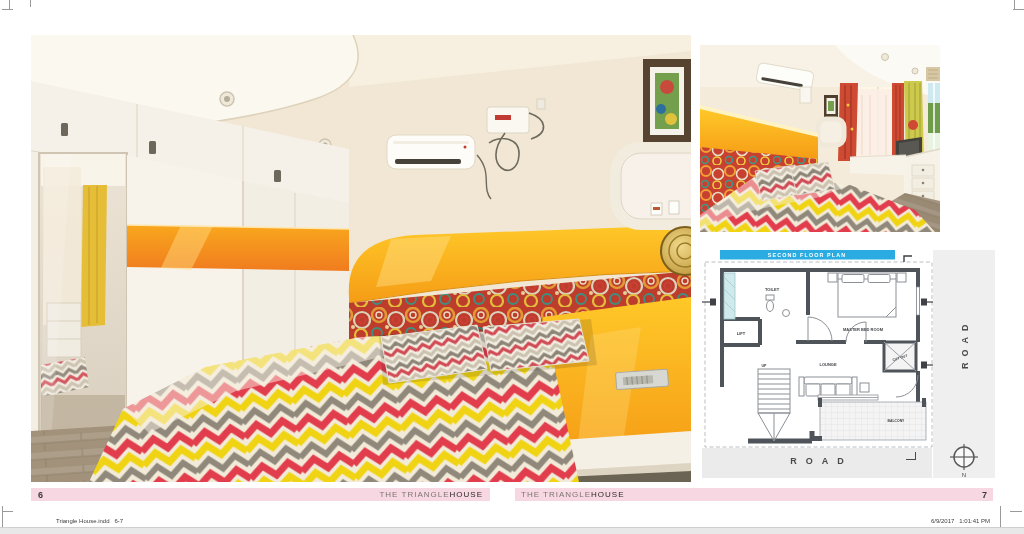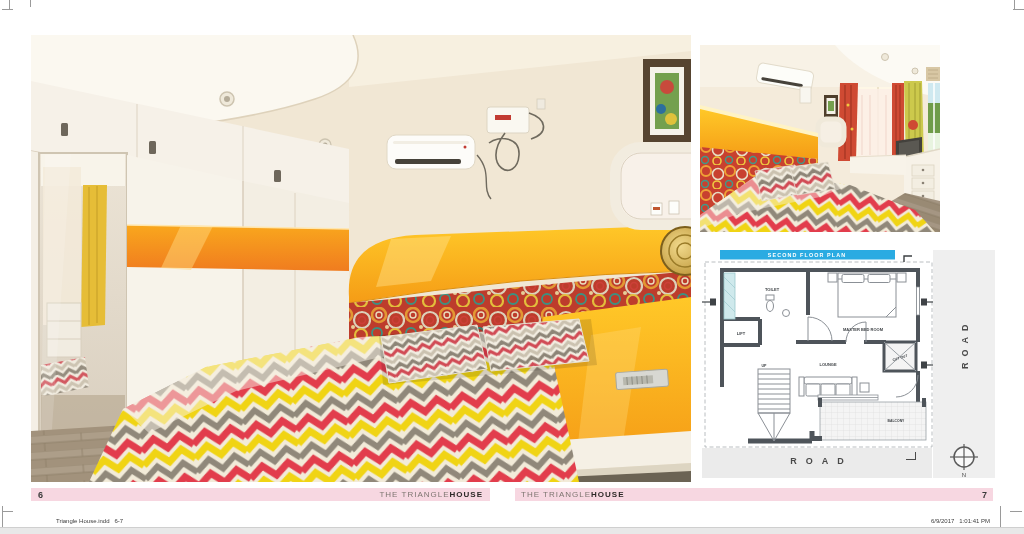--- a/index.html
+++ b/index.html
@@ -4,21 +4,21 @@
 <style>
   html,body{margin:0;padding:0;background:#fff;}
   .sheet{position:relative;width:1024px;height:534px;background:#ffffff;overflow:hidden;
          font-family:"Liberation Sans", sans-serif;}
   .photo{position:absolute;overflow:hidden;}
   .photo svg{display:block;}
   
   .footer-bar{position:absolute;top:488px;height:13px;background:#f7d7e1;display:flex;align-items:center;}
   .footer-bar .pgnum{font-size:9px;font-weight:bold;color:#3a3a3a;}
   .footer-title{font-size:8px;letter-spacing:1px;color:#7d7570;white-space:nowrap;}
-  .footer-title b{color:#2d2a28;font-weight:bold;}
+  .footer-title b{color:#2d2a28;font-weight:normal;}
   .bar-left{left:31px;width:459px;justify-content:space-between;padding:0 7px;box-sizing:border-box;}
   .bar-right{left:515px;width:478px;justify-content:space-between;padding:0 6px;box-sizing:border-box;}
   
   .plan-svg{position:absolute;left:700px;top:245px;}
   .road-band{position:absolute;left:702px;top:448px;width:230px;height:30px;background:#ebebeb;}
   .road-band .road-text{position:absolute;left:0;right:0;top:8px;text-align:center;
       font-size:9px;font-weight:bold;color:#4a4a4a;letter-spacing:9px;text-indent:9px;}
   .band-bracket{position:absolute;right:16px;top:4px;width:9px;height:7px;
       border-right:1.5px solid #4a4a4a;border-bottom:1.5px solid #4a4a4a;}
   .side-strip{position:absolute;left:933px;top:250px;width:62px;height:228px;background:#efefef;}

